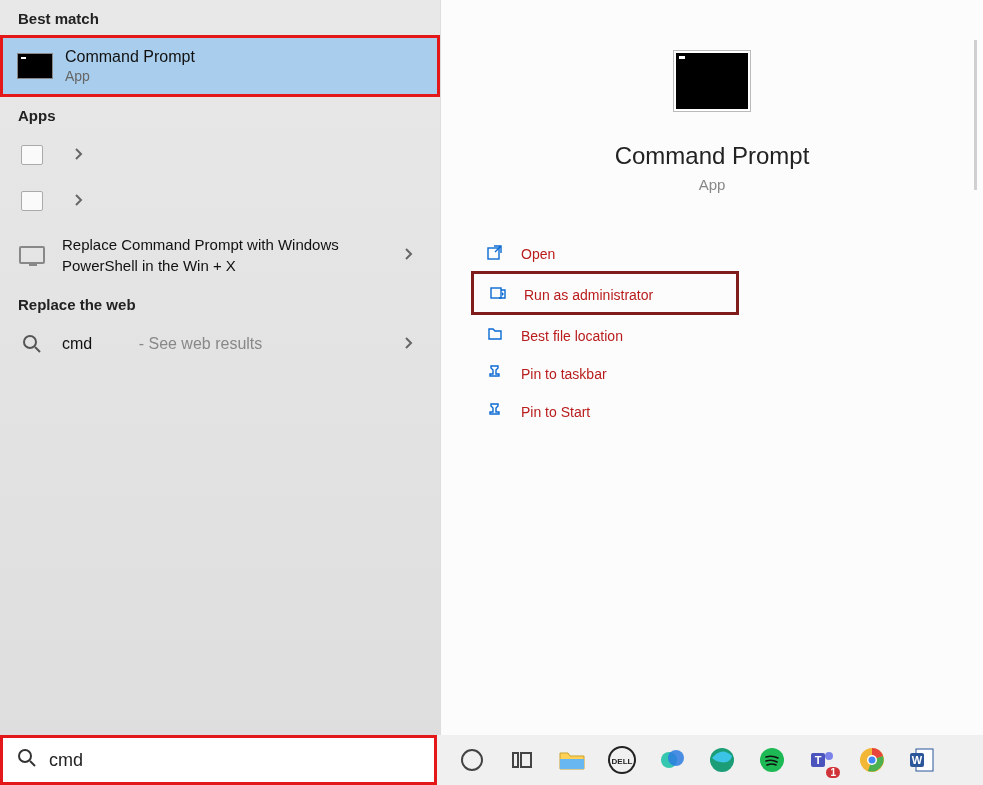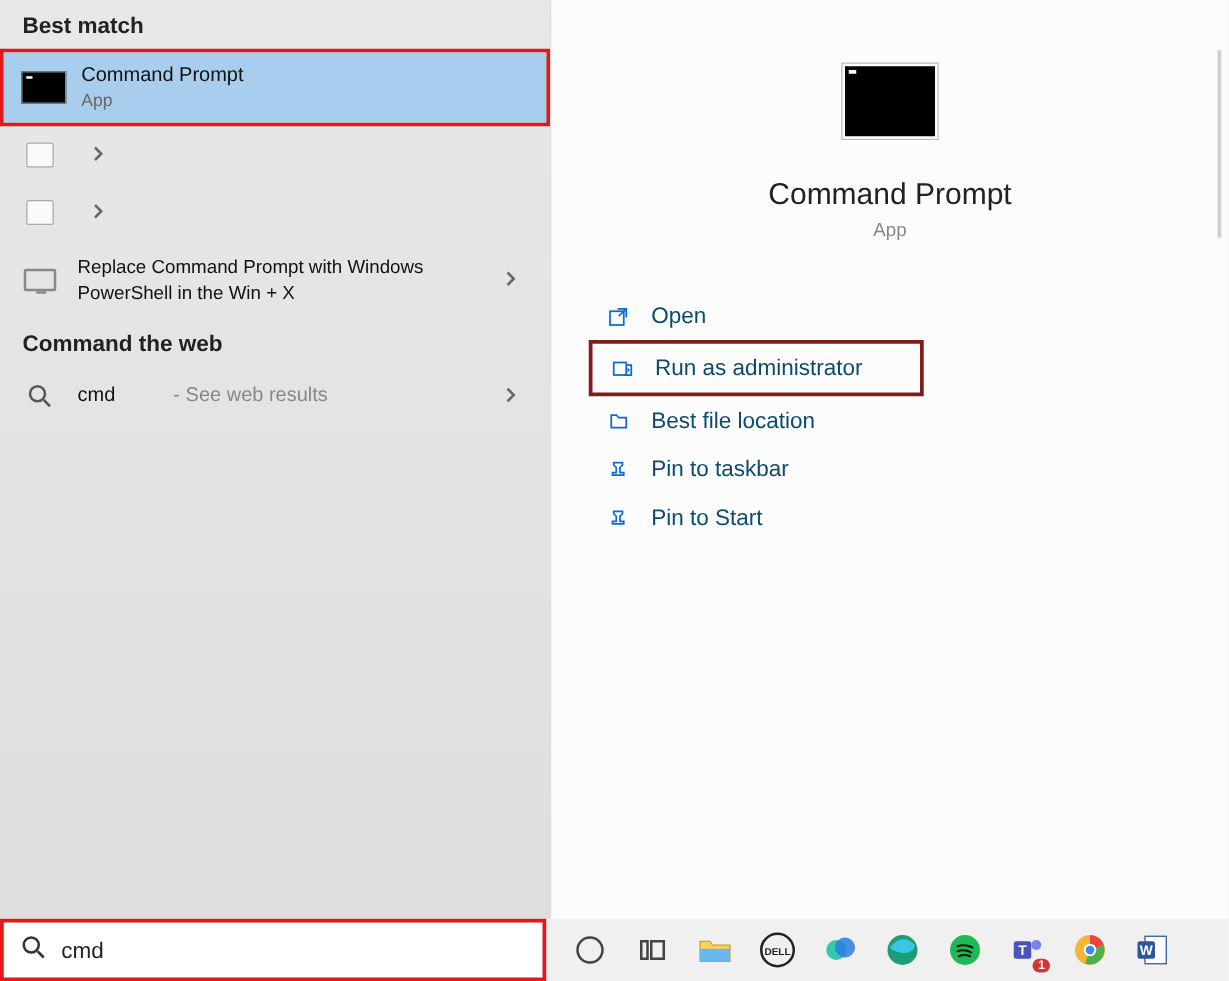--- a/index.html
+++ b/index.html
@@ -1,38 +1,38 @@
 <!DOCTYPE html>
 <html><head>
 <meta charset="utf-8">
 <style>
 * { margin: 0; padding: 0; box-sizing: border-box; font-family: "Segoe UI", sans-serif; }
 body { width: 983px; height: 785px; background: #f0f0f0; overflow: hidden; position: relative; }
 .container { display: flex; height: 735px; }
 .left-panel { width: 440px; background: linear-gradient(180deg, #e8e8e8 0%, #dedede 100%); overflow-y: auto; }
 .right-panel { flex: 1; background: #fcfcfc; border-left: 1px solid #ddd; padding: 20px 20px; position: relative; }
 .right-border { position:absolute; top:40px; right:6px; width:3px; height:150px; background:#d0d0d0; }
-.section-header { padding: 10px 18px 8px; font-size: 18px; color: #222; font-weight: 600; }
+.section-header { padding: 10px 18px 8px; font-size: 15px; color: #222; font-weight: 600; }
 .result-item { display: flex; align-items: center; padding: 10px 14px; cursor: pointer; position: relative; }
 .result-item.selected { background: #a9cdec; }
 .result-icon { width: 36px; height: 26px; margin-right: 12px; display: flex; align-items: center; justify-content: center; flex-shrink: 0; }
 .result-text { flex: 1; }
 .result-title { font-size: 16px; color: #111; }
 .result-sub { font-size: 14px; color: #666; margin-top: 2px; }
 .chevron { color: #777; font-size: 14px; padding: 0 12px; }
 .highlight-red { border: 3px solid #e41818; }
 .best-match-box { margin: 0; }
 .app-title-right { text-align: center; margin-top: 30px; }
 .app-title-right h2 { font-size: 24px; font-weight: 400; color: #222; }
 .app-title-right .sub { font-size: 15px; color: #888; margin-top: 6px; }
 .hero-icon { width: 78px; height: 62px; background: #fff; border: 1px solid #bbb; margin: 30px auto 10px; position: relative; padding:2px; }
 .hero-icon-inner { width: 100%; height: 100%; background: #000; position: relative; }
 .hero-icon-inner::before { content: ""; position: absolute; top: 3px; left: 3px; width: 6px; height: 3px; background: #fff; }
 .action-list { margin-top: 40px; padding-left: 10px; }
-.action-item { display: flex; align-items: center; padding: 9px 12px; cursor: pointer; font-size: 18px; color: #0c4a6e; }
+.action-item { display: flex; align-items: flex-end; padding: 9px 12px; cursor: pointer; font-size: 14px; color: #b91c1c; }
 .action-item .aicon { width: 24px; height: 20px; margin-right: 14px; display: flex; align-items: center; justify-content: center; }
 .run-admin-box { border: 3px solid #7f1d1d; }
 .small-cmd-icon { width: 36px; height: 26px; background: #000; border: 1px solid #888; position: relative; }
 .small-cmd-icon::before { content: ""; position: absolute; top: 3px; left: 3px; width: 5px; height: 2px; background: #fff; }
 .doc-icon { width: 22px; height: 20px; border: 1px solid #aaa; background: #fafafa; position: relative; border-radius: 2px; }
 .mon-icon { width: 26px; height: 18px; border: 2px solid #888; border-radius: 2px; position: relative; }
 .mon-icon::after { content: ""; position: absolute; bottom: -4px; left: 8px; width: 8px; height: 2px; background: #888; }
 .taskbar { position: absolute; bottom: 0; left: 0; right: 0; height: 50px; display: flex; align-items: center; background: transparent; }
 .searchbox-wrap { width: 437px; height: 50px; border: 3px solid #e41818; background: #fff; display: flex; align-items: center; padding: 0 14px; }
 .searchbox-wrap input { border: none; outline: none; font-size: 18px; flex: 1; background: transparent; color: #222; }
@@ -54,20 +54,21 @@
         <div class="result-icon">
             <div class="small-cmd-icon"></div>
           </div>
         <div class="result-text">
           <div class="result-title">Command Prompt</div>
           <div class="result-sub">App</div>
         </div>
       </div>
     </div>
 
+    <div class="section-header">Apps</div>
 
     <div class="result-item">
       <div class="result-icon">
           <div class="doc-icon"></div>
         </div>
       <div class="chevron">
         <svg width="10" height="14" viewBox="0 0 10 14">
             <path d="M2 2 L7 7 L2 12" stroke="#666" stroke-width="2" fill="none"></path>
           </svg>
       </div>
@@ -92,21 +93,21 @@
       <div class="result-text">
           <div class="result-title" style="font-size:15px;line-height:1.4">Replace Command Prompt with Windows PowerShell in the Win + X</div>
         </div>
       <div class="chevron">
         <svg width="10" height="14" viewBox="0 0 10 14">
             <path d="M2 2 L7 7 L2 12" stroke="#666" stroke-width="2" fill="none"></path>
           </svg>
       </div>
     </div>
 
-    <div class="section-header">Command the web</div>
+    <div class="section-header">Replace the web</div>
 
     <div class="result-item">
       <div class="result-icon">
         <svg width="20" height="20" viewBox="0 0 20 20">
             <circle cx="8" cy="8" r="6" stroke="#555" stroke-width="2" fill="none"></circle>
             <line x1="13" y1="13" x2="18" y2="18" stroke="#555" stroke-width="2"></line>
           </svg>
       </div>
       <div class="result-text">
           <div class="result-title"><span>cmd</span><span class="muted"> - See web results</span></div>

